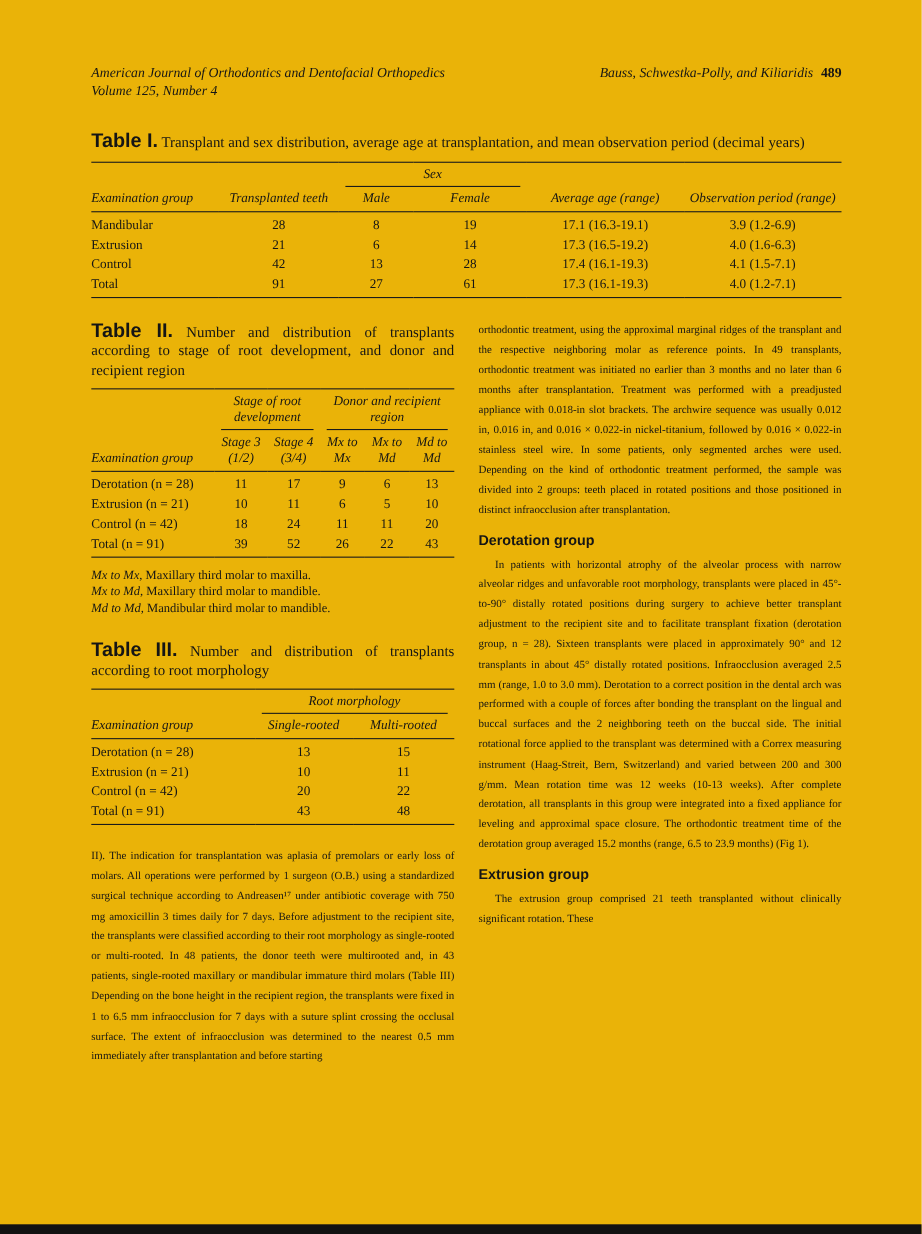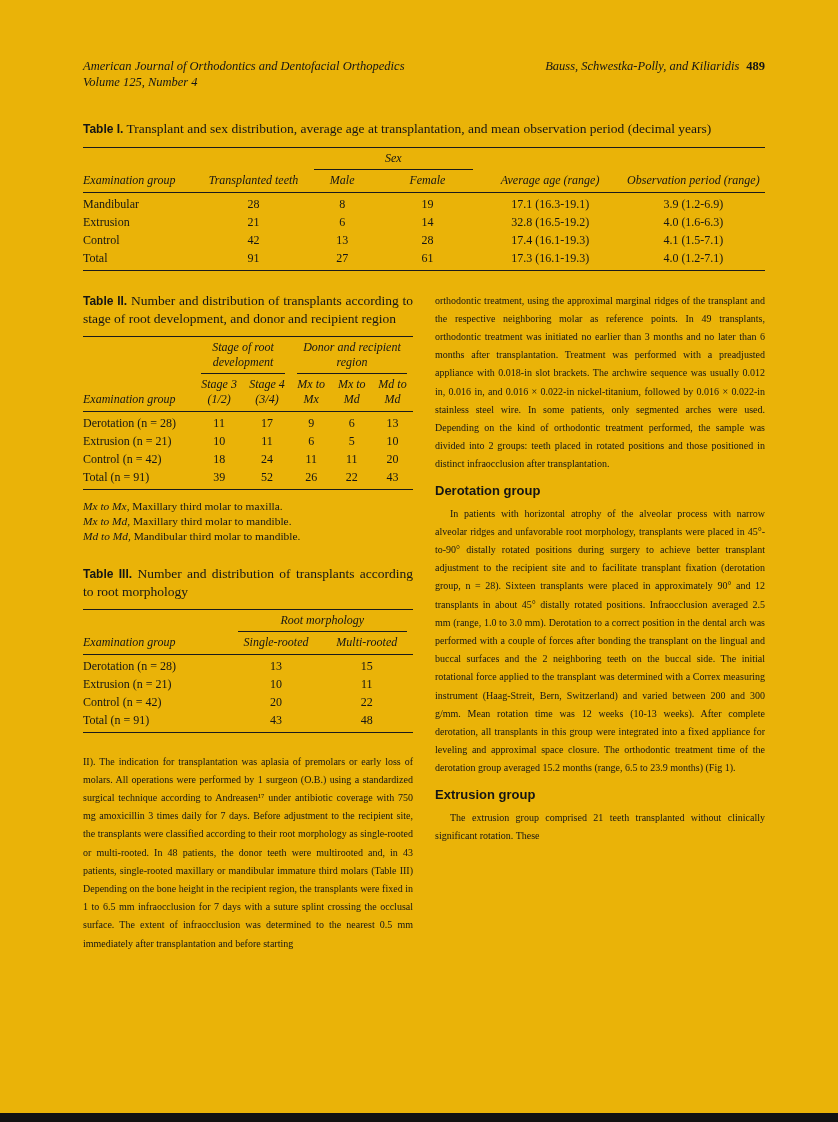--- a/index.html
+++ b/index.html
@@ -15,21 +15,21 @@
   .content { position: absolute; left: 83px; top: 58px; width: 682px; }
 
   
   .running-head { display: flex; justify-content: space-between; font-size: 12.5px; line-height: 16px; }
   .rh-left { font-style: italic; }
   .rh-right { font-style: italic; white-space: nowrap; }
   .rh-page { font-style: normal; font-weight: bold; margin-left: 7px; }
 
   
   .caption { font-size: 13.5px; line-height: 17.5px; margin: 0 0 8px 0; text-align: justify; }
-  .cap-label { font-family: "Liberation Sans", sans-serif; font-weight: bold; font-size: 12px; }
+  .cap-label { font-family: "Liberation Sans", sans-serif; font-weight: bold; font-size: 18px; }
 
   
   .tbl {
     width: 100%; border-collapse: collapse;
     font-size: 12px; line-height: 15px;
     border-top: 1.5px solid #1b1b1b;
     border-bottom: 1.5px solid #1b1b1b;
   }
   .tbl thead { border-bottom: 1px solid #1b1b1b; }
   .tbl th { font-style: italic; font-weight: normal; text-align: center; vertical-align: bottom; padding: 3px 2px 4px 2px; }
@@ -110,21 +110,21 @@
             <td>8</td>
             <td>19</td>
             <td>17.1 (16.3-19.1)</td>
             <td>3.9 (1.2-6.9)</td>
           </tr>
           <tr>
             <td class="left">Extrusion</td>
             <td>21</td>
             <td>6</td>
             <td>14</td>
-            <td>32.8 (16.5-19.2)</td>
+            <td>17.3 (16.5-19.2)</td>
             <td>4.0 (1.6-6.3)</td>
           </tr>
           <tr>
             <td class="left">Control</td>
             <td>42</td>
             <td>13</td>
             <td>28</td>
             <td>17.4 (16.1-19.3)</td>
             <td>4.1 (1.5-7.1)</td>
           </tr>

